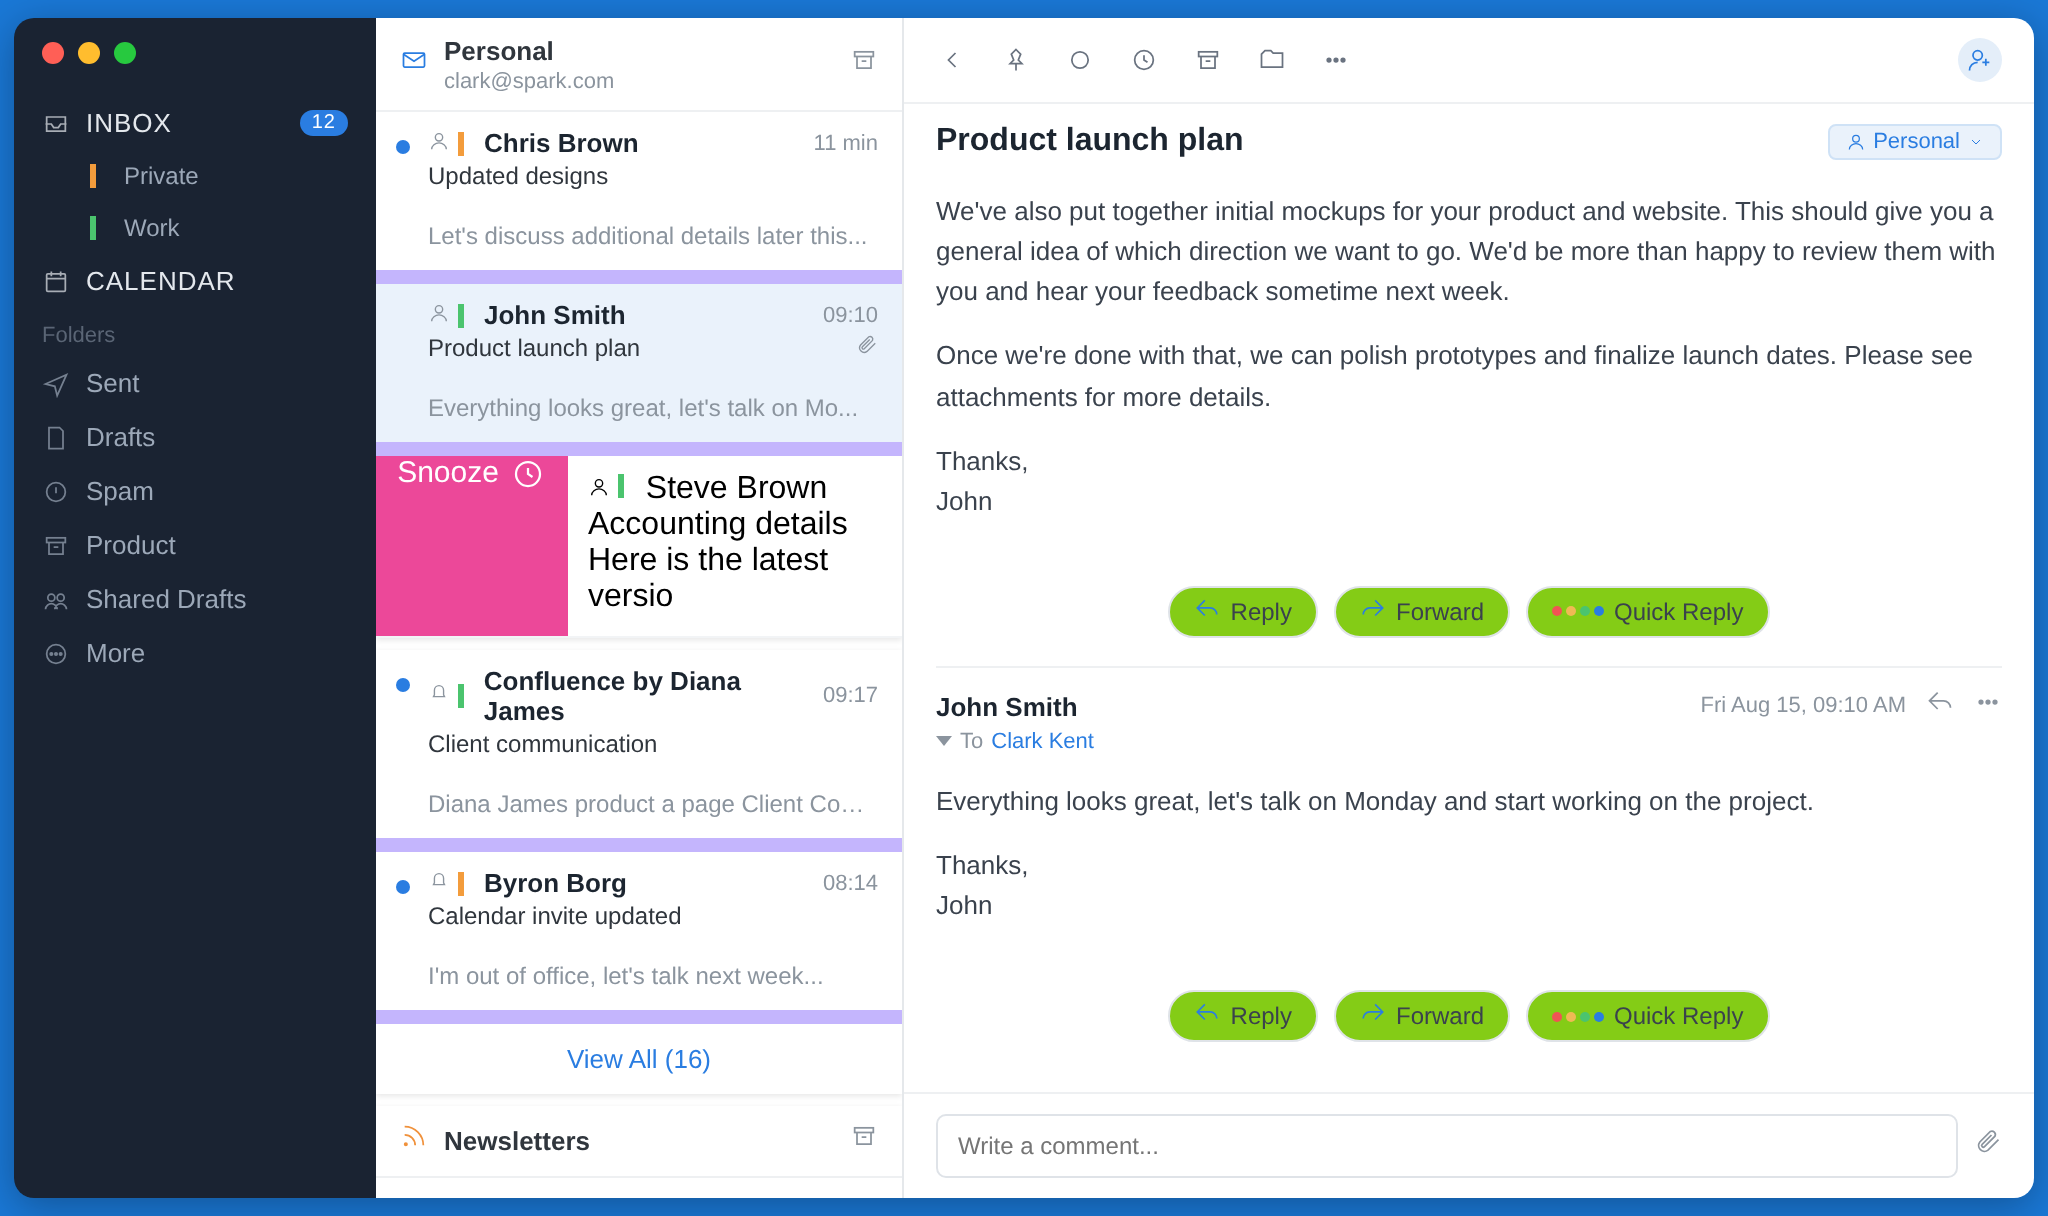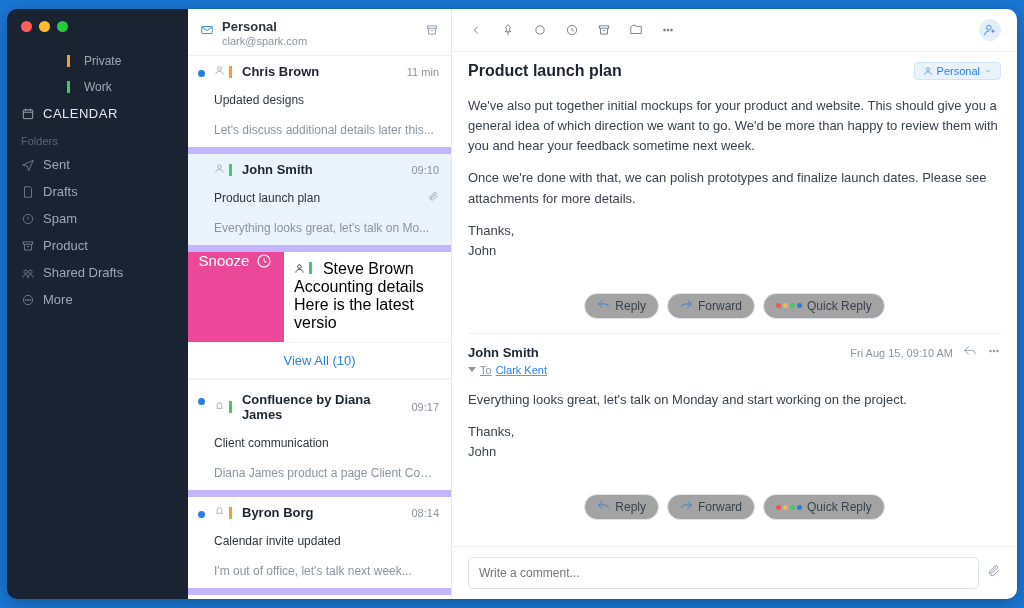--- a/index.html
+++ b/index.html
@@ -8,88 +8,97 @@
 
 
 .sidebar { width: 181px; background: #1a2332; color: #9ca8b8; font-size: 13px; display: flex; flex-direction: column; padding-top: 12px; }
 .traffic { display: flex; gap: 7px; padding: 0 14px 16px; }
 .dot { width: 11px; height: 11px; border-radius: 50%; }
 .dot.red { background: #ff5f56; }
 .dot.yellow { background: #ffbd2e; }
 .dot.green { background: #27c93f; }
 .sb-item { display: flex; align-items: center; padding: 6px 14px; cursor: pointer; gap: 8px; }
 .sb-item.main { color: #e4e8ed; font-weight: 500; letter-spacing: 0.5px; }
-.sb-item.sub { padding-left: 60px; font-size: 12px; }
+.sb-item.sub { padding-left: 38px; font-size: 12px; }
 .bar-orange { display: inline-block; width: 3px; height: 12px; background: #f39c3c; margin-right: 6px; }
 .bar-green { display: inline-block; width: 3px; height: 12px; background: #4bc46e; margin-right: 6px; }
 .sb-label { padding: 8px 14px 4px; font-size: 11px; color: #5a6575; }
 .badge { background: #2a7de1; color: #fff; font-size: 10px; padding: 1px 6px; border-radius: 9px; margin-left: auto; }
 .sb-icon { width: 14px; height: 14px; display: inline-flex; align-items: center; justify-content: center; opacity: 0.7; }
 
 
 .msglist { width: 264px; background: #fff; border-right: 1px solid #e5e8eb; overflow-y: auto; position: relative; }
 .section { background: #fff; box-shadow: 0 1px 3px rgba(0,0,0,0.1); margin-bottom: 6px; }
 .sec-hd { display: flex; align-items: center; padding: 8px 12px; border-bottom: 1px solid #eef0f2; gap: 8px; }
 .sec-hd .title { font-weight: 600; font-size: 13px; color: #30363d; }
 .sec-hd .sub { font-size: 11px; color: #8b949e; display: block; }
 .sec-hd .arch-icon { margin-left: auto; color: #8b949e; }
 .msg { padding: 8px 12px 10px 26px; border-bottom: 7px solid #c4b5fd; position: relative; cursor: pointer; }
 .msg.selected { background: #eaf2fb; }
 .msg .unread { position: absolute; left: 10px; top: 14px; width: 7px; height: 7px; border-radius: 50%; background: #2a7de1; }
 .msg .row1 { display: flex; align-items: center; gap: 4px; }
 .msg .sender { font-weight: 700; font-size: 13px; color: #1c2530; }
 .msg .time { margin-left: auto; font-size: 11px; color: #8b949e; }
-.msg .subj { font-size: 12px; color: #30363d; margin-top: 14px; font-weight: 500; }
+.msg .subj { font-size: 12px; color: #30363d; margin-top: 2px; font-weight: 500; }
 .msg .preview { font-size: 12px; color: #8b949e; margin-top: 16px; white-space: nowrap; overflow: hidden; text-overflow: ellipsis; }
 .msg .mini-icon { font-size: 10px; color: #8b949e; }
 .snooze-row { display: flex; align-items: stretch; border-bottom: 1px solid #f2f4f6; }
 .snooze-btn { background: #ec4899; color: #fff; display: flex; align-items: flex-start; justify-content: center; gap: 6px; font-size: 15px; width: 96px; }
 .snooze-msg { flex: 1; padding: 8px 8px 10px 10px; position: relative; }
 .view-all { text-align: center; padding: 10px; color: #2a7de1; font-size: 13px; font-weight: 500; cursor: pointer; }
 
 
 .reader { flex: 1; background: #fff; display: flex; flex-direction: column; overflow: hidden; }
 .toolbar { display: flex; align-items: center; gap: 16px; padding: 10px 16px; border-bottom: 1px solid #eef0f2; color: #6a7380; }
 .tb-icon { width: 16px; height: 16px; cursor: pointer; display: flex; align-items: center; justify-content: center; }
 .tb-spacer { flex: 1; }
 .avatar-add { width: 22px; height: 22px; border-radius: 50%; background: #e4eef9; display: flex; align-items: center; justify-content: center; color: #2a7de1; font-size: 14px; }
 .subj-bar { display: flex; align-items: center; padding: 10px 16px; }
 .subj-title { font-weight: 700; font-size: 16px; color: #1c2530; }
 .acct-chip { margin-left: auto; font-size: 11px; color: #2a7de1; background: #eaf2fb; border: 1px solid #cfe2f6; padding: 2px 8px; border-radius: 4px; display: flex; align-items: center; gap: 4px; }
 .thread { flex: 1; overflow-y: auto; padding: 0 16px 8px; }
 .email-body { font-size: 13px; color: #3a424d; line-height: 1.55; padding: 6px 0 12px; }
 .email-body p { margin-bottom: 12px; }
 .actions { display: flex; justify-content: center; gap: 8px; padding: 8px 0 14px; }
-.act-btn { border: 1px solid #dfe3e8; border-radius: 15px; padding: 4px 12px; font-size: 12px; color: #3a424d; display: flex; align-items: center; gap: 5px; cursor: pointer; background: #a3a3a3; }
+.act-btn { border: 1px solid #dfe3e8; border-radius: 15px; padding: 4px 12px; font-size: 12px; color: #3a424d; display: flex; align-items: center; gap: 5px; cursor: pointer; background: #84cc16; }
 .act-btn .ic { color: #2a7de1; }
 .qr-dots { display: inline-flex; gap: 2px; }
 .qr-dots span { width: 5px; height: 5px; border-radius: 50%; }
 .msg-hd { display: flex; align-items: center; padding: 10px 0 2px; border-top: 1px solid #eef0f2; }
 .msg-hd .from { font-weight: 700; font-size: 13px; color: #1c2530; }
 .msg-hd .date { margin-left: auto; font-size: 11px; color: #8b949e; }
 .msg-hd .hd-icons { margin-left: 10px; color: #8b949e; display: flex; gap: 10px; }
-.to-line { font-size: 11px; color: #8b949e; padding-bottom: 8px; display: flex; align-items: center; gap: 4px; text-decoration: underline;}
+.to-line { font-size: 11px; color: #8b949e; padding-bottom: 8px; display: flex; align-items: center; gap: 4px;}
 .to-line .link { color: #2a7de1; }
 .triangle { width: 0; height: 0; border-left: 4px solid transparent; border-right: 4px solid transparent; border-top: 5px solid #8b949e; }
 .comment { border-top: 1px solid #eef0f2; padding: 10px 16px; display: flex; align-items: center; }
 .comment input { border: 1px solid #dfe3e8; border-radius: 5px; padding: 8px 10px; font-size: 12px; color: #6a7380; flex: 1; outline: none; }
 .attach-ic { margin-left: 8px; color: #8b949e; }
 svg { stroke: currentColor; fill: none; stroke-width: 1.5; }
 </style>
 </head>
 <body>
 
 <div class="app">
 
   <div class="sidebar">
     <div class="traffic">
       <div class="dot red"></div>
       <div class="dot yellow"></div>
       <div class="dot green"></div>
     </div>
+    <div class="sb-item main">
+      <span class="sb-icon">
+          <svg width="14" height="14" viewBox="0 0 24 24">
+            <path d="M3 12h5l2 3h4l2-3h5M4 6h16v12H4z"></path>
+          </svg>
+        </span>
+      <span>INBOX</span>
+      <span class="badge">12</span>
+    </div>
     <div class="sb-item sub">
         <span class="bar-orange"></span>
         <span>Private</span>
       </div>
     <div class="sb-item sub">
         <span class="bar-green"></span>
         <span>Work</span>
       </div>
     <div class="sb-item main">
       <span class="sb-icon">
@@ -226,21 +235,20 @@
                   <path d="M4 21c0-4 4-7 8-7s8 3 8 7"></path>
                 </svg></span>
             <span class="bar-green"></span>
             <span class="sender">Steve Brown</span>
           </div>
           <div class="subj">Accounting details</div>
           <div class="preview">Here is the latest versio</div>
         </div>
       </div>
 
-      <div class="view-all">View All (10)</div>
     </div>
 
     <div class="section">
       <div class="msg">
         <span class="unread"></span>
         <div class="row1">
             <span class="mini-icon"><svg width="11" height="11" viewBox="0 0 24 24">
                 <path d="M18 16H6l1-2V9a5 5 0 0110 0v5z"></path>
               </svg></span>
             <span class="bar-green"></span>

